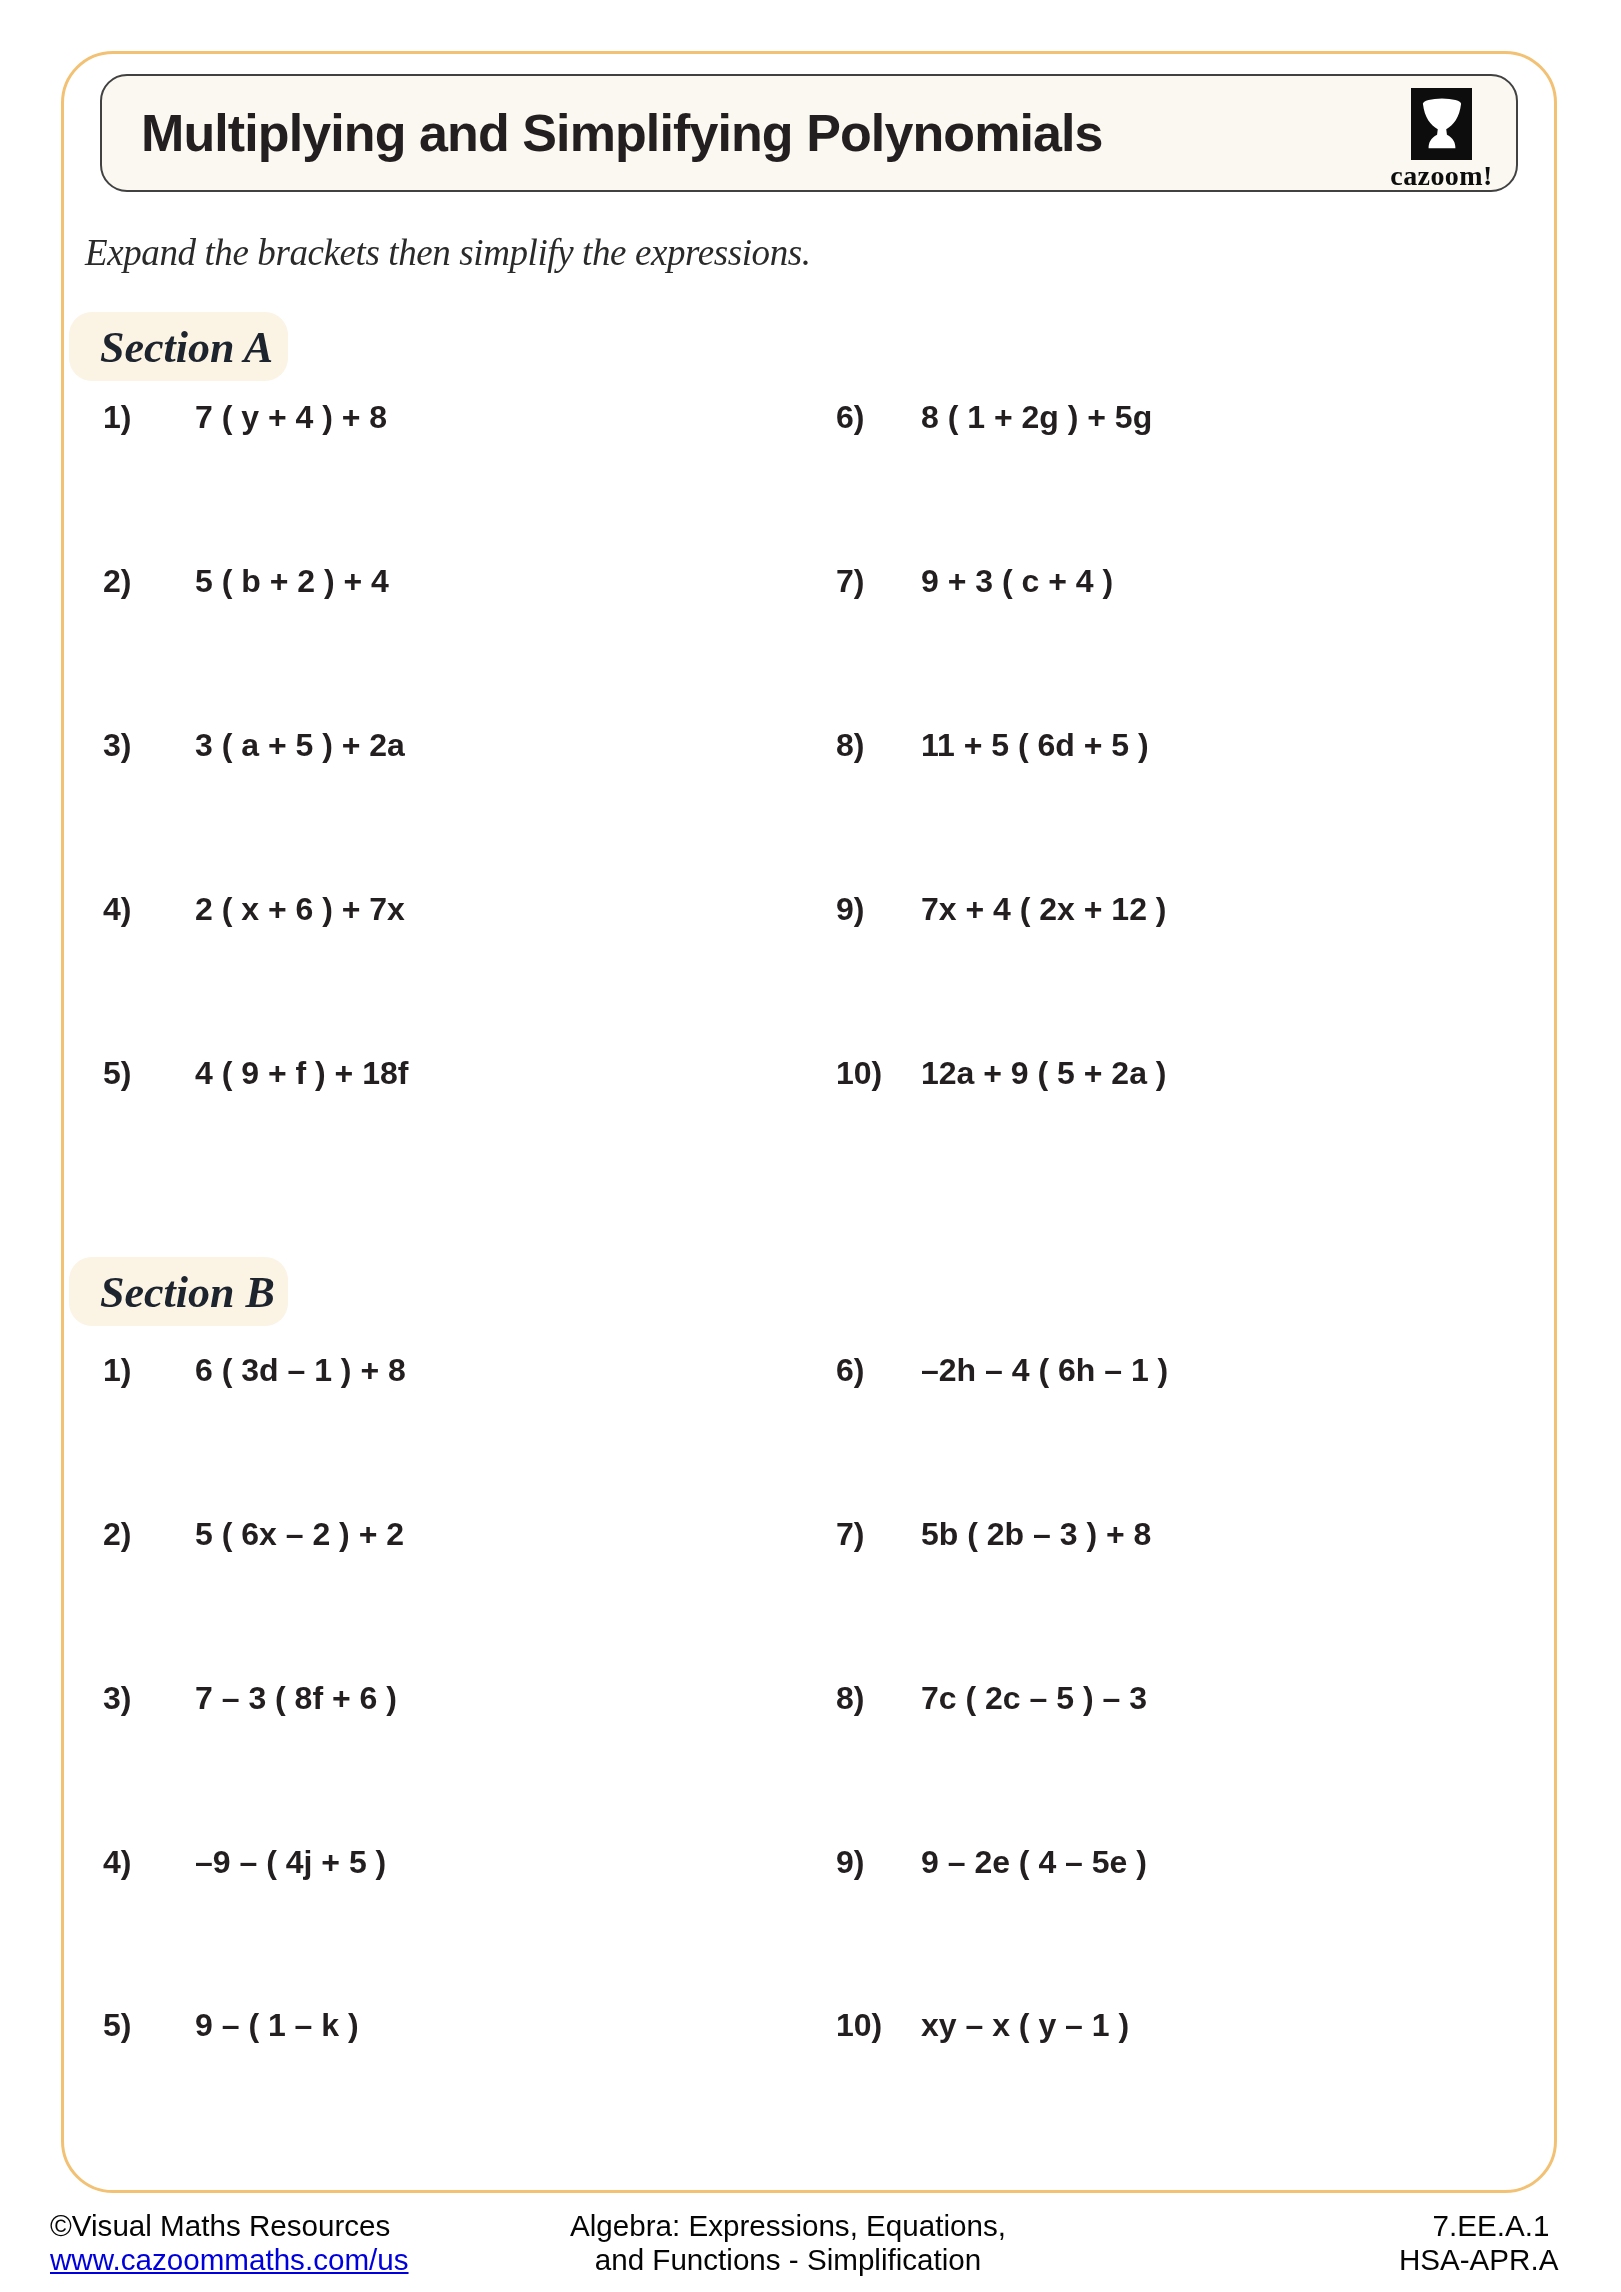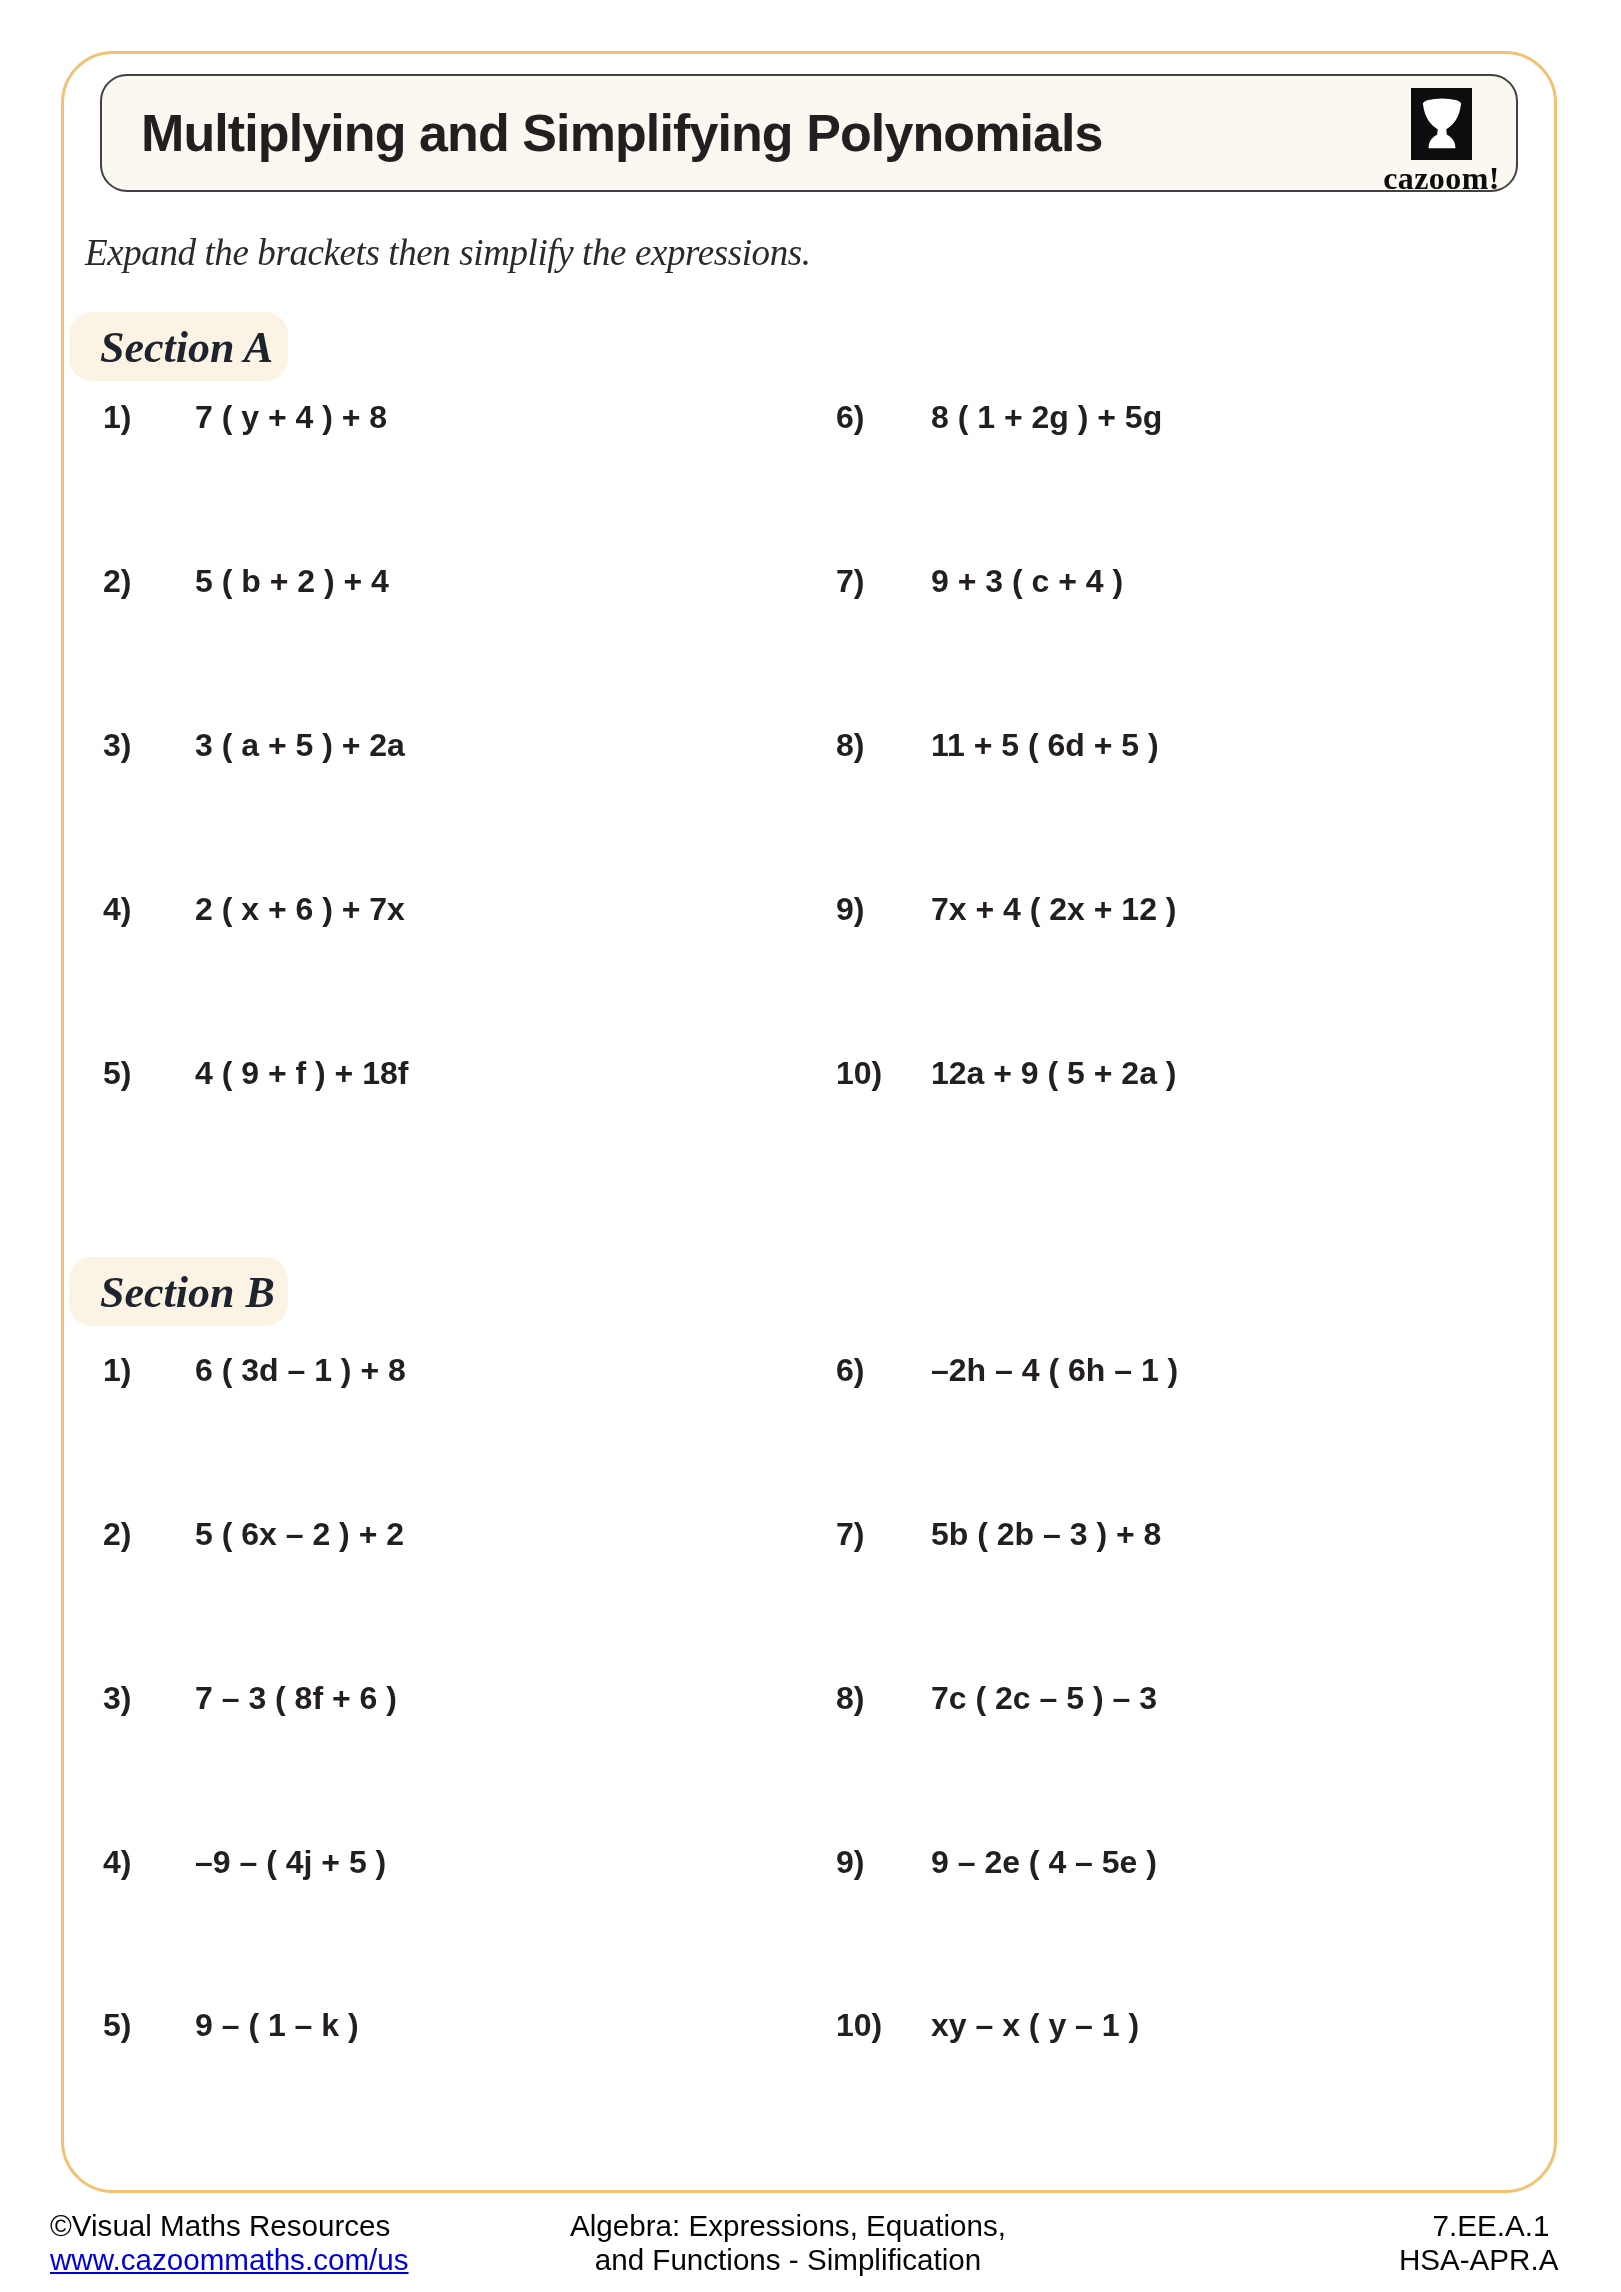--- a/index.html
+++ b/index.html
@@ -20,21 +20,21 @@
     position:absolute; left:39px; top:50%; transform:translateY(-50%);
     margin:0; font-size:52px; font-weight:bold; letter-spacing:-0.9px; color:#231f20;
     white-space:nowrap;
   }
   .logo { position:absolute; left:1279px; top:11.6px; width:121px; text-align:center; }
   .logo-mark {
     width:61px; height:72px; background:#0d0d0d; margin:0 auto;
     display:flex; align-items:center; justify-content:center;
   }
   .logo-text {
-    font-family:"Liberation Serif", serif; font-weight:bold; font-size:32px;
+    font-family:"Liberation Serif", serif; font-weight:bold; font-size:28px;
     color:#0d0d0d; margin-top:0.9px; letter-spacing:0.4px;
   }
   .instruction {
     position:absolute; left:85px; top:231px; margin:0;
     font-family:"Liberation Serif", serif; font-style:italic; font-size:37px;
     letter-spacing:-0.4px; color:#2a2a2a; white-space:nowrap;
   }
   .chip {
     position:absolute; left:69px; width:219px; height:69px;
     background:#FBF3E3; border-radius:23px;
@@ -44,21 +44,21 @@
     font-family:"Liberation Serif", serif; font-weight:bold; font-style:italic;
     font-size:44px; color:#1d242e; white-space:nowrap;
   }
   .chip-a { top:312px; }
   .chip-b { top:1257px; }
   .prow { position:absolute; left:0; width:100%; height:45px; line-height:45px;
           font-size:32px; font-weight:bold; color:#231f20; }
   .prow .num  { position:absolute; left:103px; white-space:nowrap; }
   .prow .expr { position:absolute; left:195px; white-space:nowrap; }
   .prow.right .num  { left:836px; }
-  .prow.right .expr { left:921px;margin-left:10px; }
+  .prow.right .expr { left:921px; }
   .footer-block { position:absolute; top:2209px; font-size:29.6px; line-height:34px; color:#050505; }
   .f-left  { left:50px; }
   .f-center { left:788px; transform:translateX(-50%); text-align:center; }
   .f-right { left:1397px; width:188px; text-align:center; }
   .f-link { color:#0000DD; text-decoration:underline; cursor:pointer; }
 </style>
 </head>
 <body>
 
 <div class="page">

